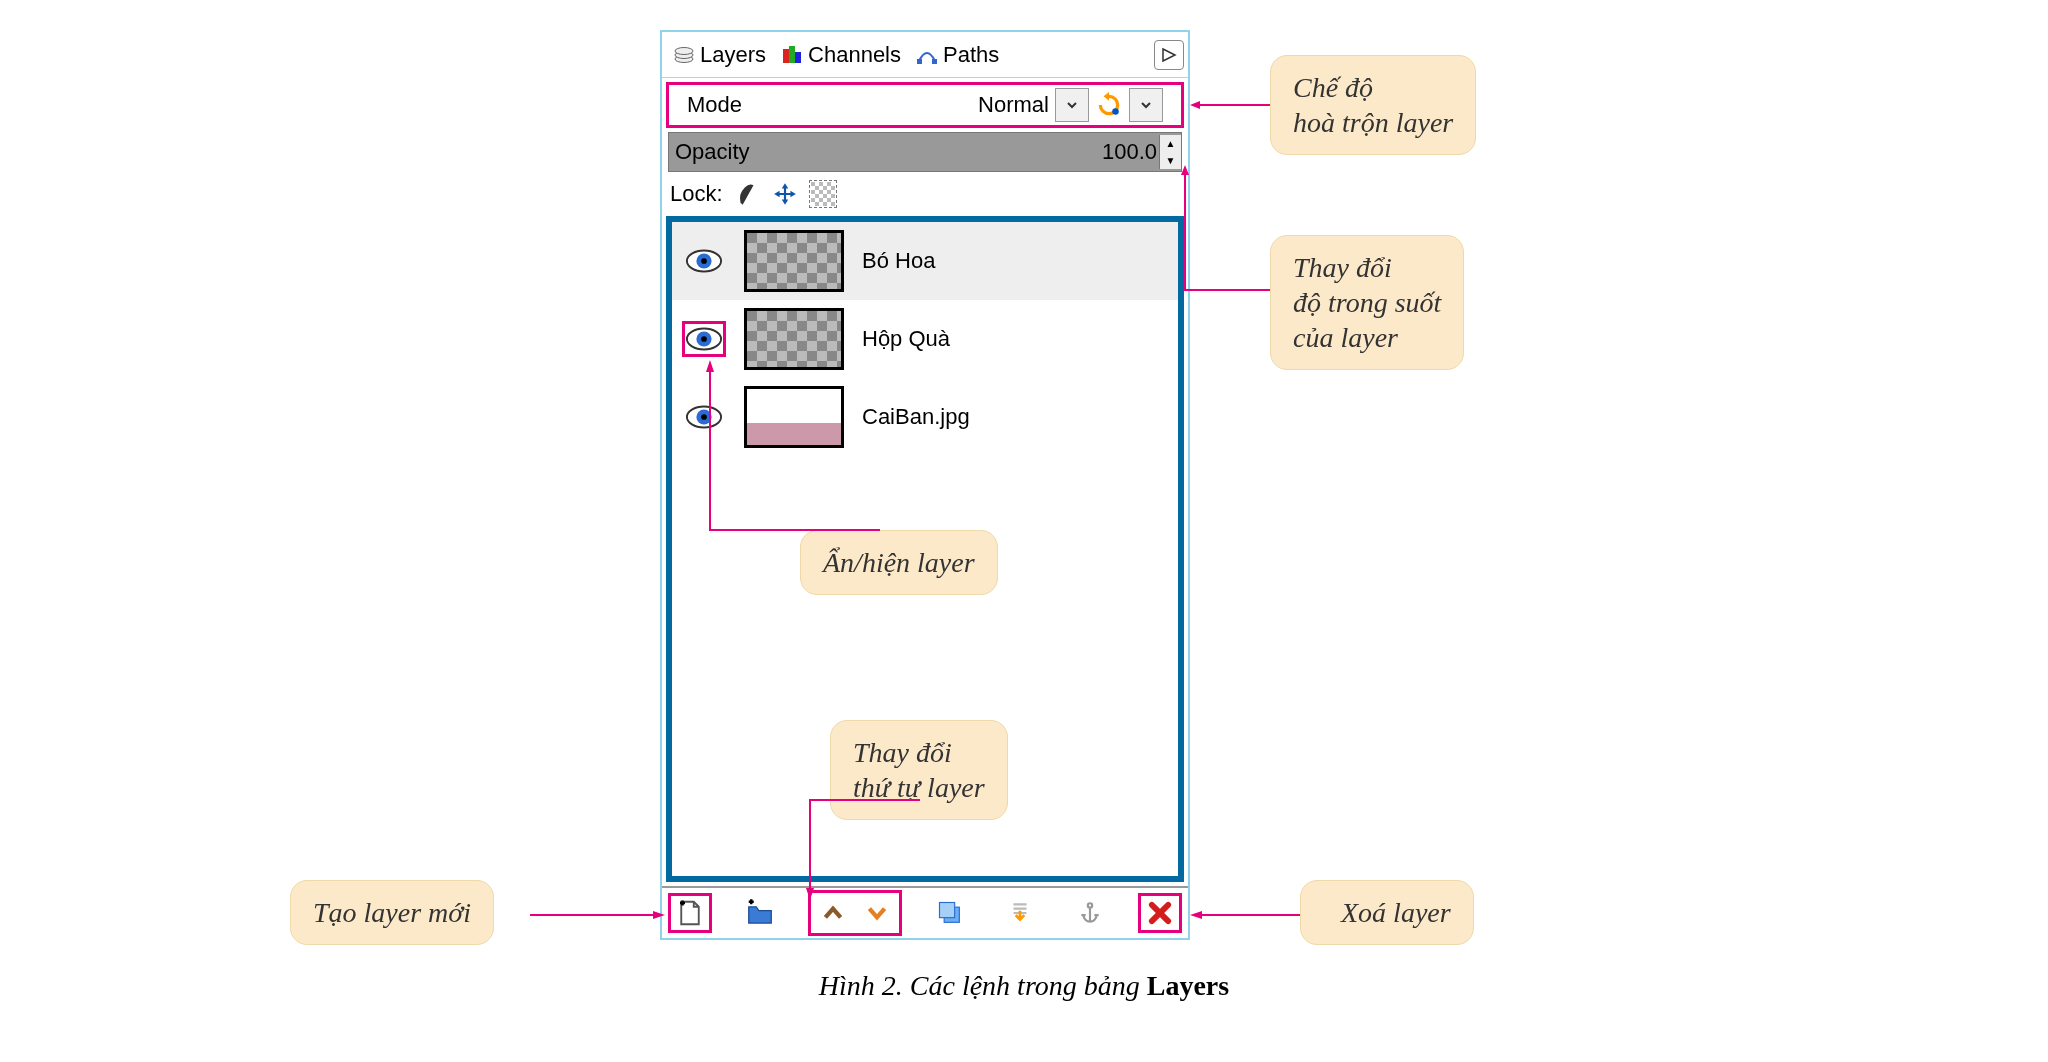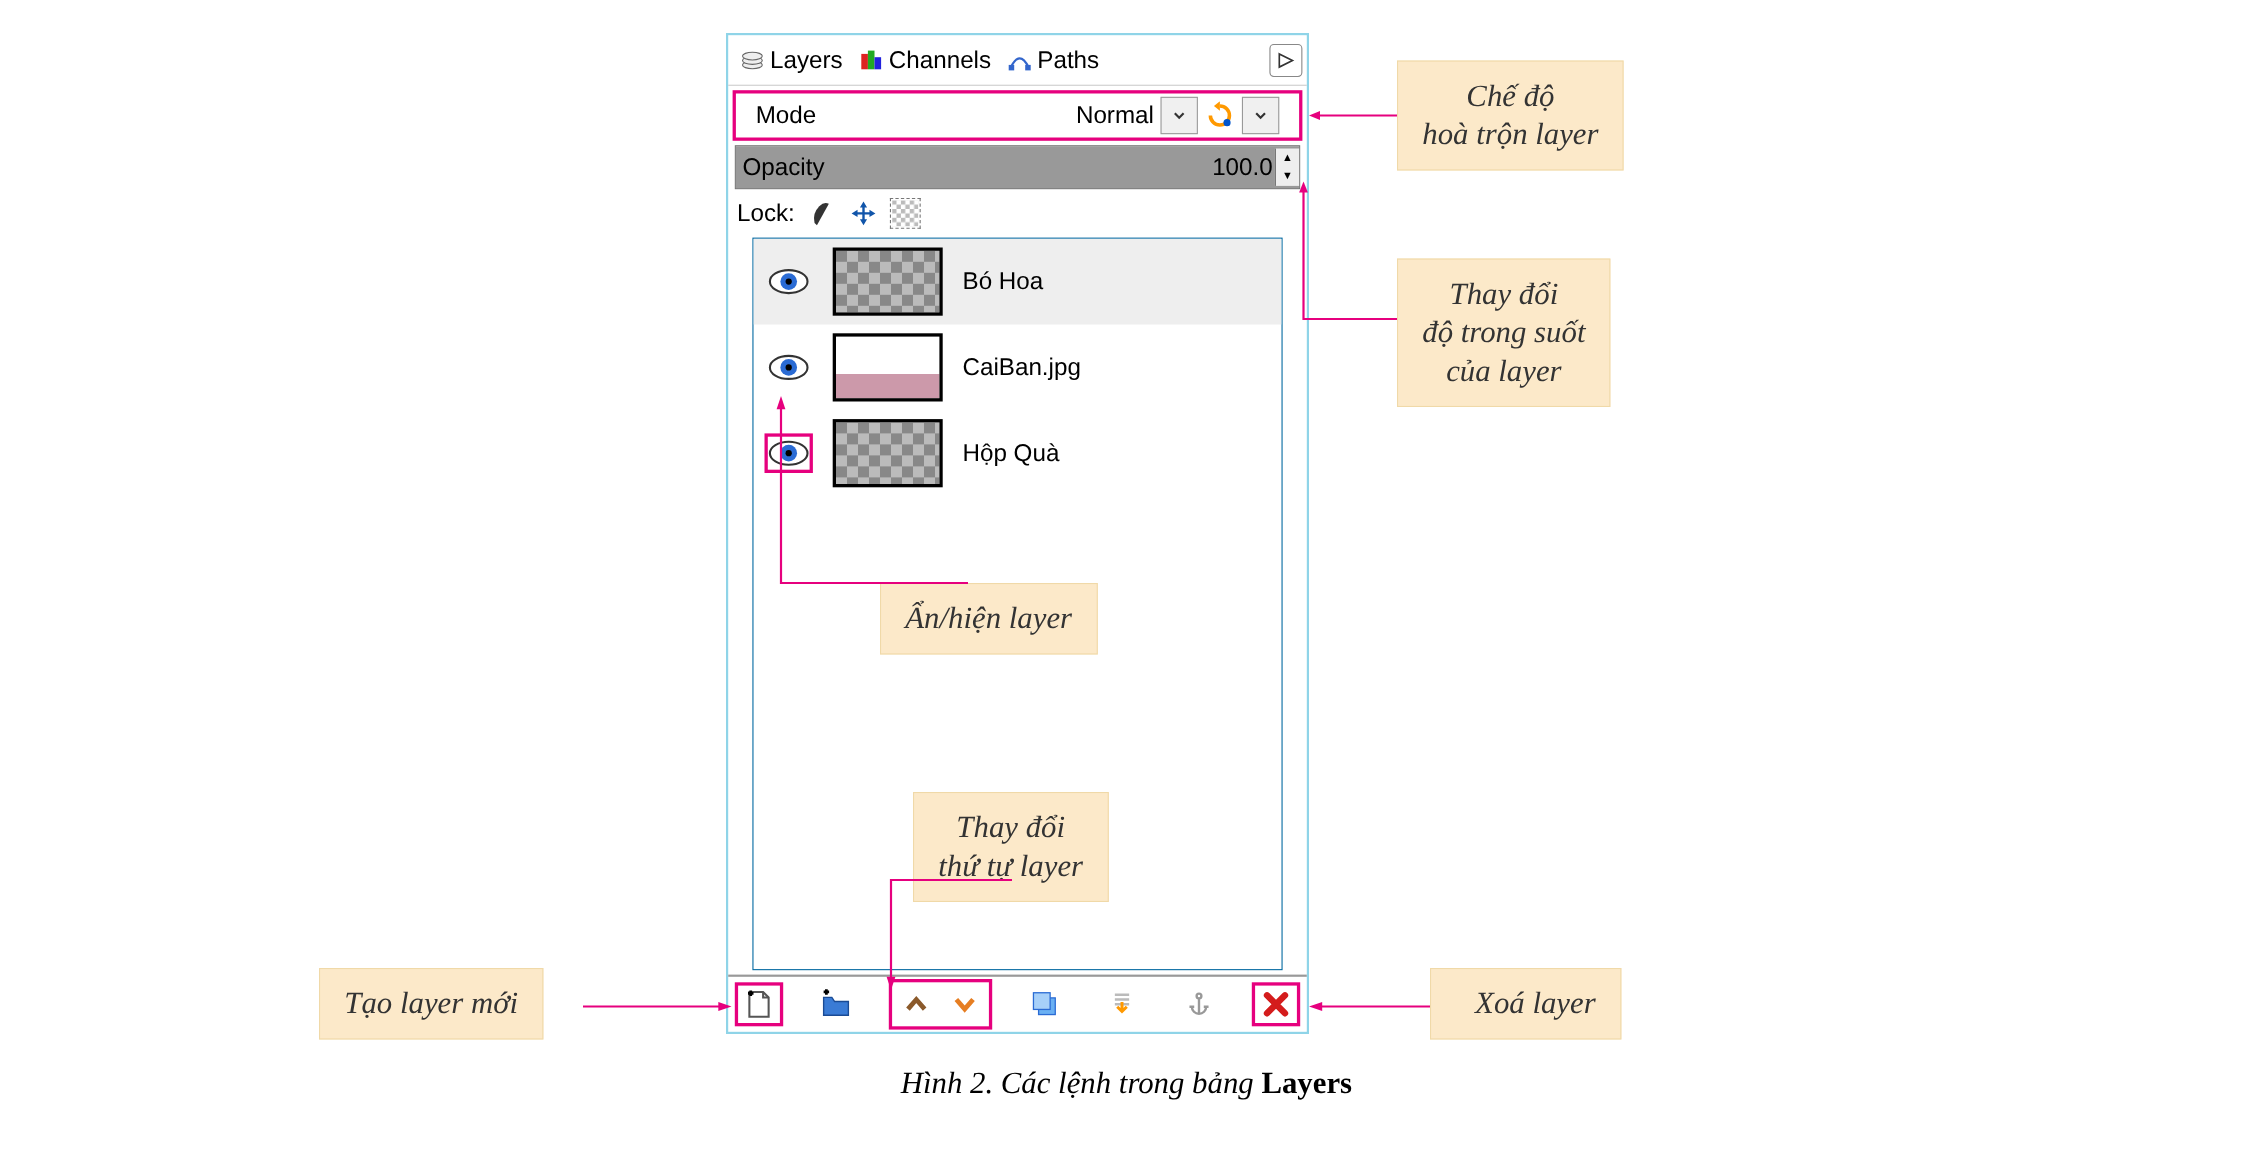--- a/index.html
+++ b/index.html
@@ -83,22 +83,22 @@
   display:flex; flex-direction:column;
   background:#eee;
 }
 .spinner div { flex:1; display:flex; align-items:center; justify-content:center; font-size:10px;}
 .lock-row {
   display:flex; align-items:center; gap:10px;
   padding: 4px 8px; font-size: 22px;
 }
 .lock-ico { width:28px; height:28px; display:inline-flex; align-items:center; justify-content:center; border:1px solid transparent;}
 .layers-box {
-  margin: 4px 22px;
-  border: 1px solid #0369a1;
+  margin: 4px 4px;
+  border: 6px solid #0369a1;
   flex: 1;
   overflow: hidden;
 }
 .layer {
   display: flex;
   align-items: center;
   height: 78px;
   gap: 18px;
   padding: 0 10px;
 }
@@ -129,25 +129,24 @@
   display:flex; align-items:center; justify-content:center;
   border: 1px solid transparent;
 }
 .btn.hl { border: 3px solid #e6007e; }
 .arrow-group { display:flex; border: 3px solid #e6007e; }
 .callout {
   position: absolute;
   padding: 14px 22px;
   background: #fce9c9;
   border: 1px solid #f0d9a8;
-  border-radius: 0;
+  border-radius: 17px;
   font-style: italic;
   font-family: "Times New Roman", serif;
   font-size: 28px;
-  text-align: center;
   line-height: 1.25;
   color: #333;
 }
 .caption {
   position: absolute;
   left: 0; right: 0;
   top: 970px;
   text-align: center;
   font-family: "Times New Roman", serif;
   font-style: italic;
@@ -263,40 +262,40 @@
         <svg width="38" height="28" viewBox="0 0 40 28">
             <ellipse cx="20" cy="14" rx="18" ry="11" fill="#fff" stroke="#333" stroke-width="2"></ellipse>
             <circle cx="20" cy="14" r="8" fill="#2a6bd4"></circle>
             <circle cx="20" cy="14" r="3" fill="#000"></circle>
           </svg>
       </div>
       <div class="thumb"></div>
       <span class="lname">Bó Hoa</span>
     </div>
     <div class="layer">
+      <div class="eye hl">
+        <svg width="38" height="28" viewBox="0 0 40 28">
+            <ellipse cx="20" cy="14" rx="18" ry="11" fill="#fff" stroke="#333" stroke-width="2"></ellipse>
+            <circle cx="20" cy="14" r="8" fill="#2a6bd4"></circle>
+            <circle cx="20" cy="14" r="3" fill="#000"></circle>
+          </svg>
+      </div>
+      <div class="thumb"></div>
+      <span class="lname">Hộp Quà</span>
+    </div>
+    <div class="layer">
       <div class="eye">
         <svg width="38" height="28" viewBox="0 0 40 28">
             <ellipse cx="20" cy="14" rx="18" ry="11" fill="#fff" stroke="#333" stroke-width="2"></ellipse>
             <circle cx="20" cy="14" r="8" fill="#2a6bd4"></circle>
             <circle cx="20" cy="14" r="3" fill="#000"></circle>
           </svg>
       </div>
       <div class="thumb photo"></div>
       <span class="lname">CaiBan.jpg</span>
-    </div>
-    <div class="layer">
-      <div class="eye hl">
-        <svg width="38" height="28" viewBox="0 0 40 28">
-            <ellipse cx="20" cy="14" rx="18" ry="11" fill="#fff" stroke="#333" stroke-width="2"></ellipse>
-            <circle cx="20" cy="14" r="8" fill="#2a6bd4"></circle>
-            <circle cx="20" cy="14" r="3" fill="#000"></circle>
-          </svg>
-      </div>
-      <div class="thumb"></div>
-      <span class="lname">Hộp Quà</span>
     </div>
   </div>
 
   <div class="bottom-bar">
     <div class="btn hl">
       <svg width="30" height="30" viewBox="0 0 24 24">
           <path d="M5 3h10l4 4v14H5z" fill="#fff" stroke="#555" stroke-width="1.5"></path>
           <path d="M15 3v4h4" fill="none" stroke="#555" stroke-width="1.5"></path>
           <rect x="2" y="2" width="10" height="10" fill="none"></rect>
           <path d="M4 4h4M6 2v4" stroke="#000" stroke-width="2"></path>

